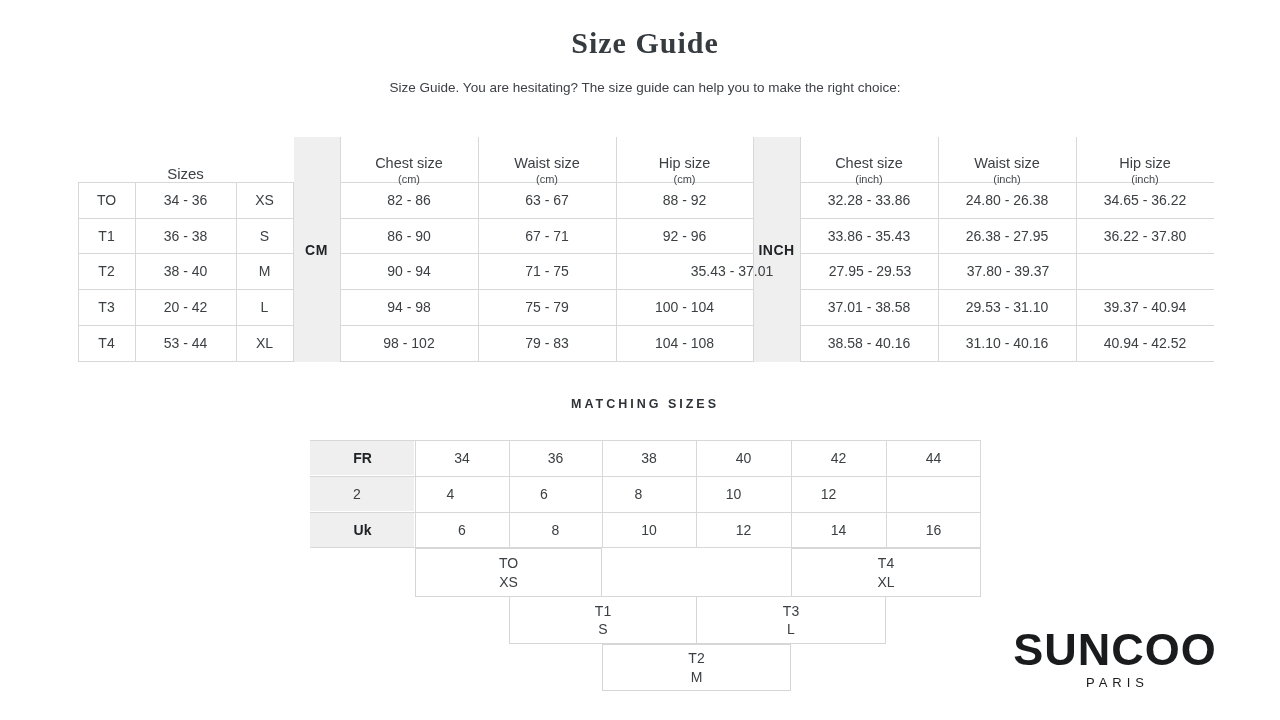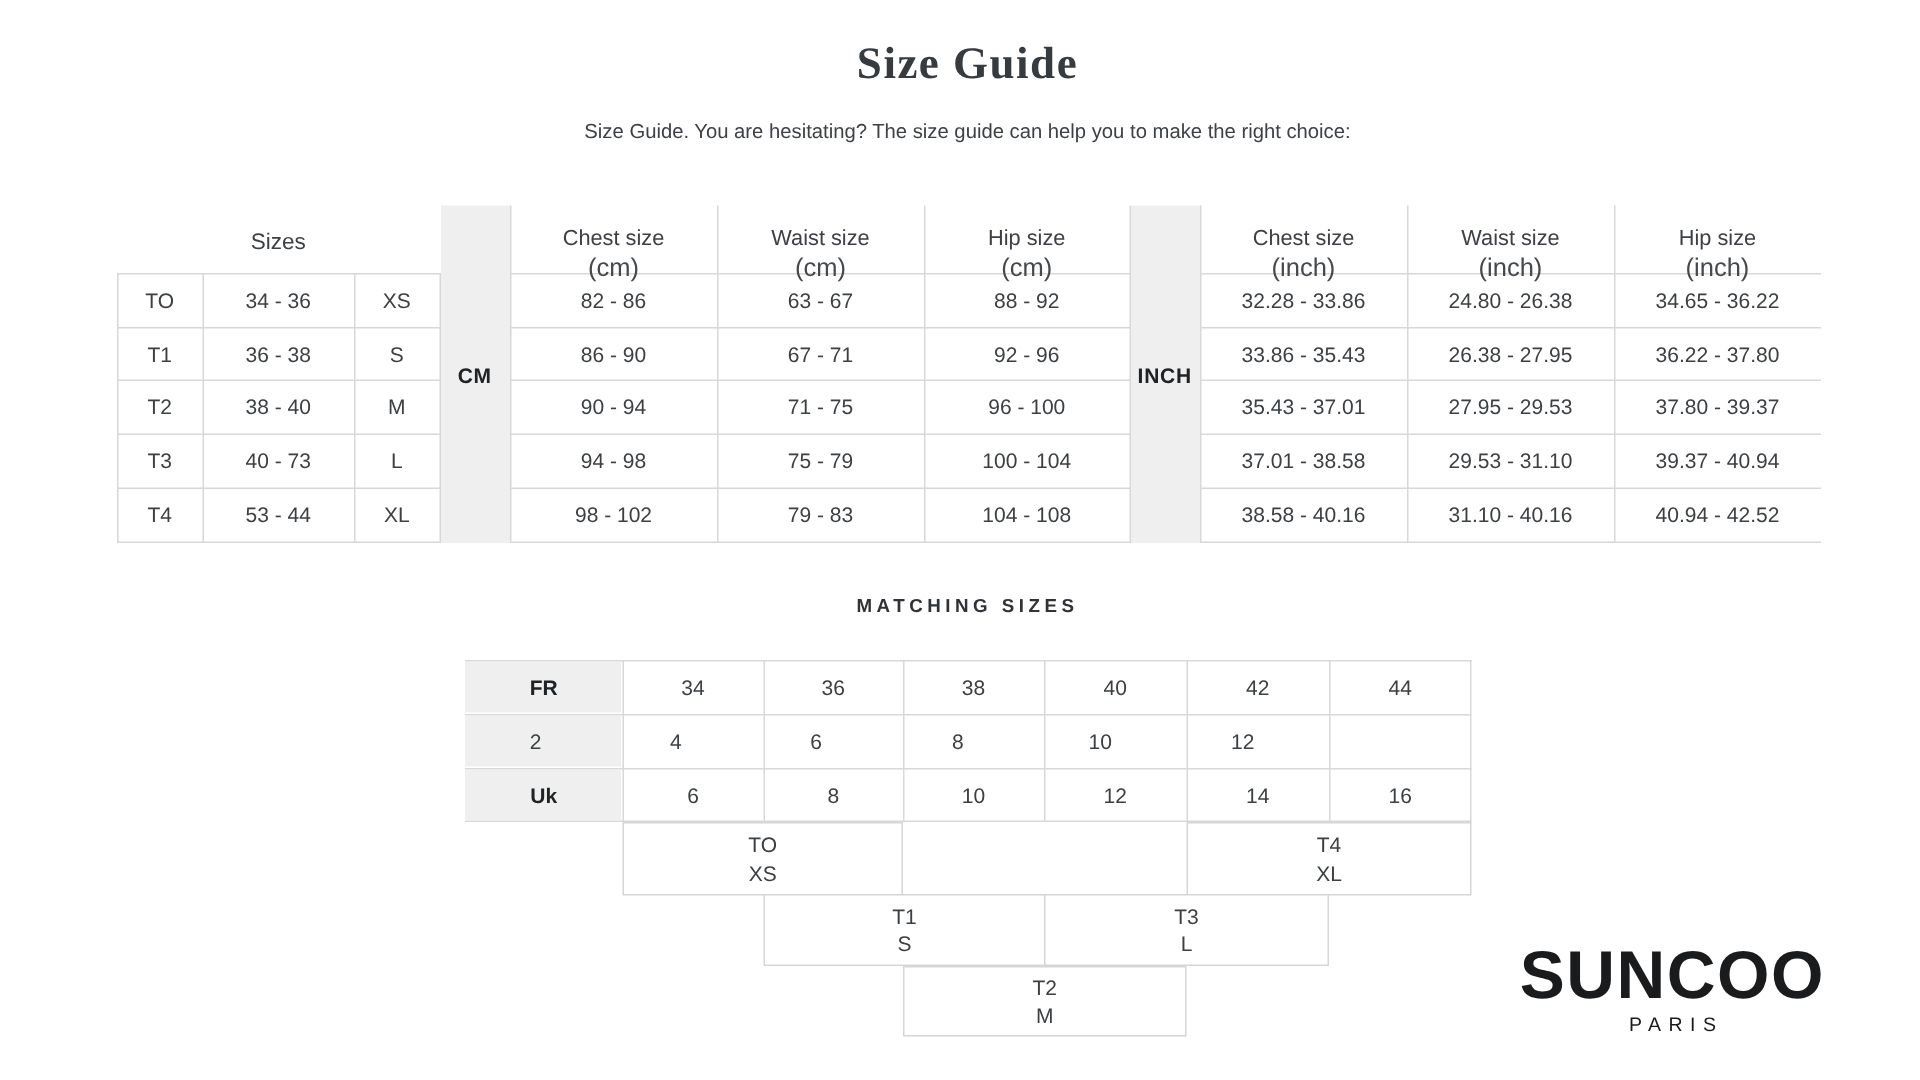--- a/index.html
+++ b/index.html
@@ -14,25 +14,25 @@
 
   
   .size-table{position:absolute;left:78px;top:137px;width:1136px;height:226px;}
   .hline{position:absolute;left:0;width:1136px;height:1px;background:#d8d8d8;}
   .vline{position:absolute;width:1px;background:#d8d8d8;}
   .vshort{top:45px;height:180px;}
   .vfull{top:0;height:225px;}
   .band{position:absolute;top:0;height:225px;background:#efefef;}
   .band-label{position:absolute;top:0;height:225px;width:47px;display:flex;align-items:center;
               justify-content:center;font-weight:700;font-size:14px;letter-spacing:.5px;color:#202326;}
-  .sizes-head{position:absolute;left:0;top:2px;width:215px;height:45px;display:flex;
+  .sizes-head{position:absolute;left:0;top:14px;width:215px;height:45px;display:flex;
               align-items:center;justify-content:center;font-size:15px;color:#3d4045;}
   .mhead{position:absolute;top:0;height:45px;display:flex;flex-direction:column;align-items:center;
          justify-content:center;gap:2px;font-size:14.5px;color:#3d4045;margin-top:10px;}
-  .mhead .unit{font-size:17px;color:#45494d;}
+  .mhead .unit{font-size:11px;color:#45494d;}
   .trow{position:absolute;left:0;width:1136px;height:36px;display:flex;}
   .c{display:flex;align-items:center;justify-content:center;font-size:14px;color:#3c4043;}
   .w57{width:57px}.w101{width:101px}.w47{width:47px}.w138{width:138px}.w137{width:137px}
 
   
   .match-heading{position:absolute;top:397px;left:0;width:1290px;text-align:center;
                  font-size:12.5px;font-weight:700;letter-spacing:3px;color:#2f3337;}
   .match-table{position:absolute;left:310px;top:440px;width:671px;height:108px;}
   .m-hline{position:absolute;left:0;width:671px;height:1px;background:#d8d8d8;}
   .m-vline{position:absolute;top:0;height:108px;width:1px;background:#d8d8d8;}
@@ -137,29 +137,28 @@
       <div class="c w138">26.38 - 27.95</div>
       <div class="c w138">36.22 - 37.80</div>
     </div>
     <div class="trow" style="top:116px">
       <div class="c w57">T2</div>
       <div class="c w101">38 - 40</div>
       <div class="c w57">M</div>
       <div class="c w47"></div>
       <div class="c w138">90 - 94</div>
       <div class="c w138">71 - 75</div>
-      <div class="c w137">96 - 100</div>
       <div class="c w47"></div>
       <div class="c w138">35.43 - 37.01</div>
       <div class="c w138">27.95 - 29.53</div>
       <div class="c w138">37.80 - 39.37</div>
     </div>
     <div class="trow" style="top:152px">
       <div class="c w57">T3</div>
-      <div class="c w101">40 - 73</div>
+      <div class="c w101">20 - 42</div>
       <div class="c w57">L</div>
       <div class="c w47"></div>
       <div class="c w138">94 - 98</div>
       <div class="c w138">75 - 79</div>
       <div class="c w137">100 - 104</div>
       <div class="c w47"></div>
       <div class="c w138">37.01 - 38.58</div>
       <div class="c w138">29.53 - 31.10</div>
       <div class="c w138">39.37 - 40.94</div>
     </div>

